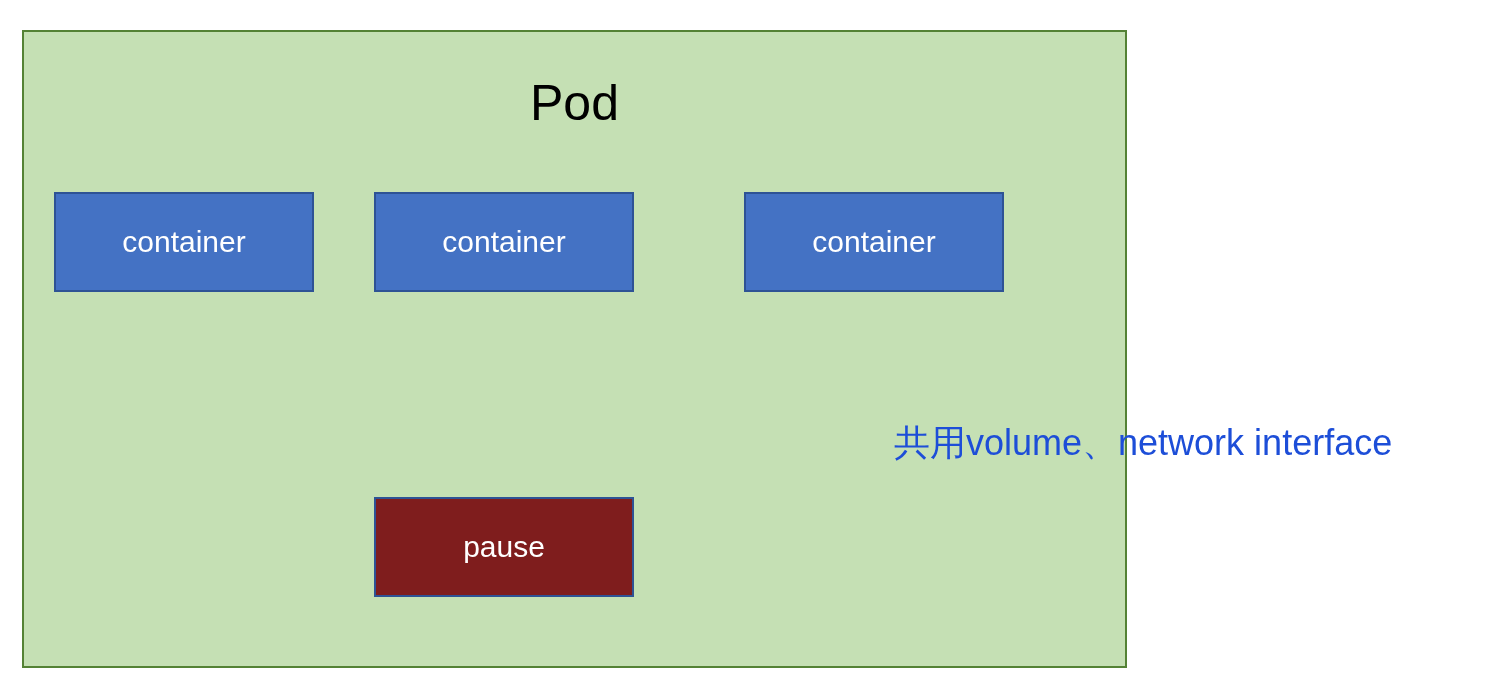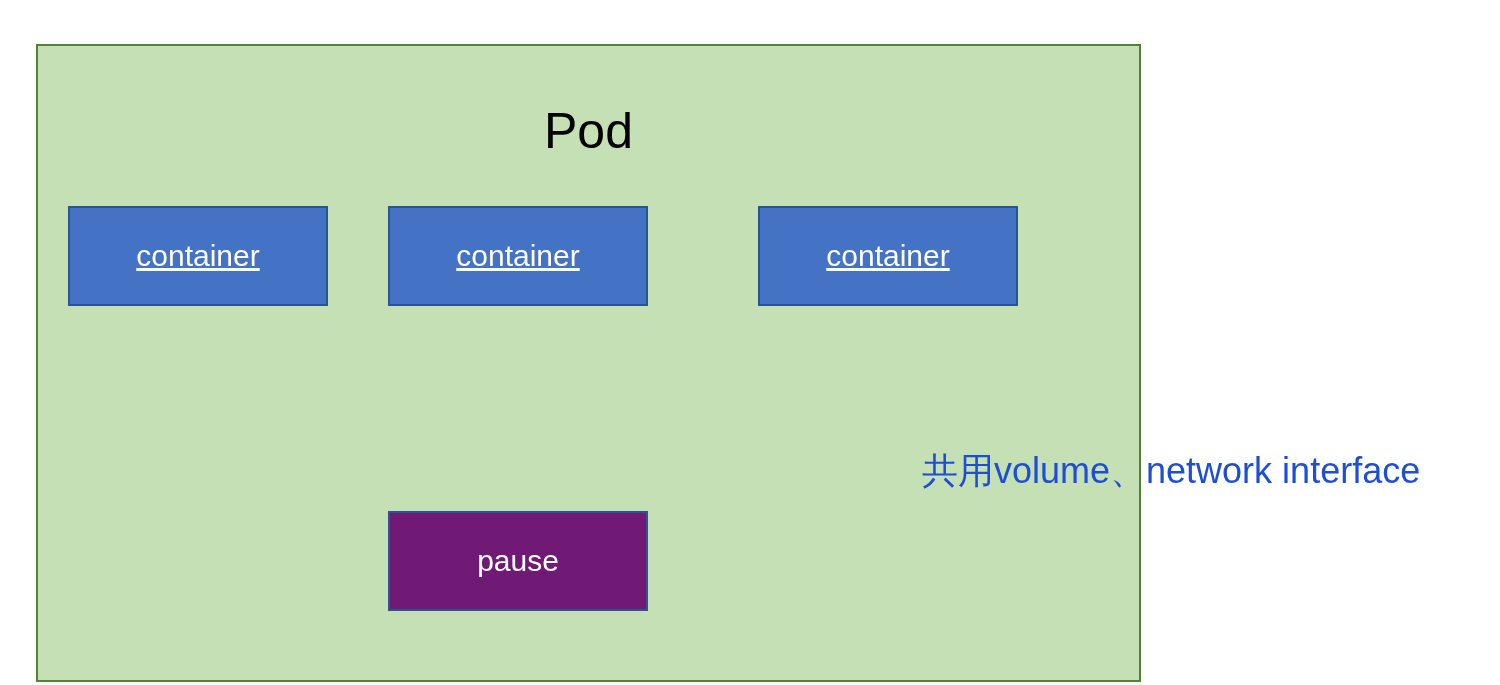--- a/index.html
+++ b/index.html
@@ -1,17 +1,17 @@
 <!DOCTYPE html>
 <html><head>
   <meta charset="utf-8">
   <style>
     * {
       margin: 0;
-      padding: 16px;
+      padding: 2px;
       box-sizing: border-box;
     }
     body {
       width: 1500px;
       height: 685px;
       background: #ffffff;
       position: relative;
       font-family: "Segoe UI", "Microsoft YaHei", Arial, sans-serif;
     }
     .pod-container {
@@ -37,32 +37,31 @@
       position: absolute;
       background: #4472c4;
       border: 2px solid #2e5395;
       color: #ffffff;
       font-size: 30px;
       display: flex;
       align-items: center;
       justify-content: center;
       width: 260px;
       height: 100px;
-      text-decoration: underline;
     }
     .c1 { left: 30px; top: 160px; }
     .c2 { left: 350px; top: 160px; }
     .c3 { left: 720px; top: 160px; }
     .pause-box {
       position: absolute;
       left: 350px;
       top: 465px;
       width: 260px;
       height: 100px;
-      background: #701a75;
+      background: #7f1d1d;
       border: 2px solid #2e5395;
       color: #ffffff;
       font-size: 30px;
       display: flex;
       align-items: center;
       justify-content: center;
     }
     .annotation {
       position: absolute;
       left: 890px;

